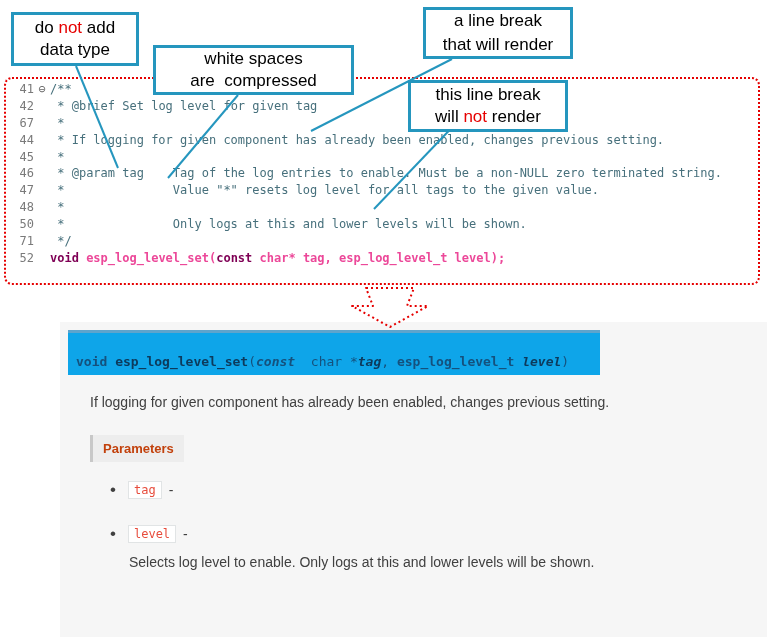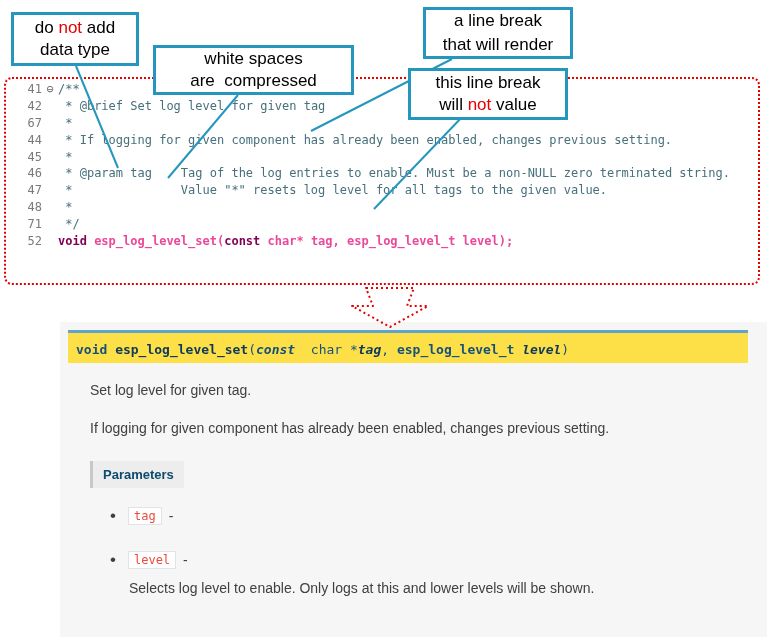--- a/index.html
+++ b/index.html
@@ -6,58 +6,58 @@
   .stage{position:relative;width:767px;height:637px;background:#fff;overflow:hidden;font-family:"Liberation Sans",sans-serif;}
 
   
   .callout{position:absolute;box-sizing:border-box;background:#fff;border:3px solid #2596be;
     display:flex;flex-direction:column;align-items:center;justify-content:center;
     font-size:17px;color:#000;z-index:6;text-align:center;line-height:1.3;}
   .callout-line{white-space:pre;}
   #callout-0{left:11px;top:12px;width:128px;height:54px;}
   #callout-1{left:153px;top:45px;width:201px;height:50px;}
   #callout-2{left:423px;top:7px;width:150px;height:52px;justify-content:space-between;}
-  #callout-3{left:408px;top:68px;width:160px;height:52px;}
+  #callout-3{left:408px;top:80px;width:160px;height:52px;}
   .seg-red{color:#e60000;}
   .seg-plain{}
 
   
   .code-frame{position:absolute;left:4px;top:77px;width:756px;height:208px;box-sizing:border-box;
     border:2px dotted #e60000;border-radius:8px;background:#fff;z-index:1;}
-  .code-editor{position:absolute;left:18px;top:81px;z-index:2;
+  .code-editor{position:absolute;left:10px;top:81px;z-index:2;
     font-family:"DejaVu Sans Mono",monospace;font-size:12px;}
   .code-line{display:flex;height:16.9px;line-height:16.9px;}
   .ln{width:24px;text-align:right;color:#7a7a7a;flex:none;}
   .fold{width:16px;text-align:center;color:#666;flex:none;}
   .code-text{white-space:pre;}
   .seg-cm{color:#47707c;}
   .seg-tg{color:#47707c;font-weight:normal;}
   .seg-kw{color:#7f0055;font-weight:bold;}
   .seg-plb{color:#ec4899;font-weight:bold;}
 
   
   .overlay{position:absolute;left:0;top:0;z-index:5;pointer-events:none;}
   .teal-arrow{stroke:#2596be;stroke-width:2;}
   .red-dotted{stroke:#e60000;stroke-width:2;fill:none;stroke-dasharray:2 3;stroke-linejoin:round;}
 
   
   .docs-panel{position:absolute;left:60px;top:322px;right:0;bottom:0;background:#f6f6f6;z-index:1;color:#404040;}
-  .signature{margin:8px 0 0 8px;width:680px;box-sizing:border-box;background:#fde047;
-    border-top:3px solid #5ea4cc;padding:9px 8px 6px;white-space:pre;
+  .signature{margin:8px 0 0 8px;width:532px;box-sizing:border-box;background:#0ea5e9;
+    border-top:3px solid #5ea4cc;padding:21px 8px 6px;white-space:pre;
     font-family:"DejaVu Sans Mono",monospace;font-size:13px;color:#15517d;}
   .seg-sig{}
   .seg-sig-name{font-weight:bold;color:#0d3a5c;}
   .seg-sig-kw{font-weight:bold;}
   .seg-sig-kwi{font-weight:bold;font-style:italic;}
   .seg-sig-param{font-weight:bold;font-style:italic;color:#0d3a5c;}
 
   .docs-body{padding:0 12px 0 30px;font-size:14px;}
   .docs-para{margin:17px 0 0 0;line-height:1.5;}
   .parameters-label{display:inline-block;margin-top:22px;background:#ededed;border-left:3px solid #c8c8c8;
-    padding:6px 10px;font-weight:bold;font-size:13px;color:#0c4a6e;}
+    padding:6px 10px;font-weight:bold;font-size:13px;color:#c2410c;}
   .param-list{margin-top:18px;padding-left:20px;}
   .param-item + .param-item{margin-top:24px;}
   .param-head{display:flex;align-items:center;}
   .bullet{font-size:17px;margin-right:12px;color:#404040;}
   .param-chip{font-family:"DejaVu Sans Mono",monospace;font-size:12px;color:#e74c3c;background:#fff;
     border:1px solid #e1e4e5;padding:1px 5px;}
   .param-dash{margin-left:7px;}
   .param-desc{margin:8px 0 0 19px;max-width:597px;line-height:1.55;}
 </style>
 </head>
@@ -72,21 +72,21 @@
   <div class="callout" id="callout-1">
       <div class="callout-line"><span class="seg-plain">white spaces</span></div>
       <div class="callout-line"><span class="seg-plain">are  compressed</span></div>
     </div>
   <div class="callout" id="callout-2">
       <div class="callout-line"><span class="seg-plain">a line break</span></div>
       <div class="callout-line"><span class="seg-plain">that will render</span></div>
     </div>
   <div class="callout" id="callout-3">
       <div class="callout-line"><span class="seg-plain">this line break</span></div>
-      <div class="callout-line"><span class="seg-plain">will </span><span class="seg-red">not</span><span class="seg-plain"> value</span></div>
+      <div class="callout-line"><span class="seg-plain">will </span><span class="seg-red">not</span><span class="seg-plain"> render</span></div>
     </div>
 
   <div class="code-frame"></div>
 
   <div class="code-editor">
       <div class="code-line">
         <span class="ln">41</span>
         <span class="fold">⊖</span>
         <span class="code-text"><span class="seg-cm">/**</span></span>
       </div>
@@ -119,20 +119,25 @@
         <span class="ln">47</span>
         <span class="fold"></span>
         <span class="code-text"><span class="seg-cm"> *               Value "*" resets log level for all tags to the given value.</span></span>
       </div>
       <div class="code-line">
         <span class="ln">48</span>
         <span class="fold"></span>
         <span class="code-text"><span class="seg-cm"> *</span></span>
       </div>
       <div class="code-line">
+        <span class="ln">50</span>
+        <span class="fold"></span>
+        <span class="code-text"><span class="seg-cm"> *               Only logs at this and lower levels will be shown.</span></span>
+      </div>
+      <div class="code-line">
         <span class="ln">71</span>
         <span class="fold"></span>
         <span class="code-text"><span class="seg-cm"> */</span></span>
       </div>
       <div class="code-line">
         <span class="ln">52</span>
         <span class="fold"></span>
         <span class="code-text"><span class="seg-kw">void</span><span class="seg-plb"> esp_log_level_set(</span><span class="seg-kw">const</span><span class="seg-plb"> char* tag, esp_log_level_t level);</span></span>
       </div>
     </div>
@@ -141,21 +146,20 @@
     <line class="teal-arrow" x1="76" y1="66" x2="118" y2="168"></line>
     <line class="teal-arrow" x1="238" y1="95" x2="168" y2="178"></line>
     <line class="teal-arrow" x1="452" y1="59" x2="311" y2="131"></line>
     <line class="teal-arrow" x1="463" y1="116" x2="374" y2="209"></line>
     <path class="red-dotted" d="M366,288 L414,288 L407,306 L428,306 L390,327 L352,306 L373,306 Z"></path>
   </svg>
 
   <div class="docs-panel">
     <div class="signature"><span class="seg-sig-kw">void</span><span class="seg-sig"> </span><span class="seg-sig-name">esp_log_level_set</span><span class="seg-sig">(</span><span class="seg-sig-kwi">const</span><span class="seg-sig">  char *</span><span class="seg-sig-param">tag</span><span class="seg-sig">, </span><span class="seg-sig-kw">esp_log_level_t</span><span class="seg-sig"> </span><span class="seg-sig-param">level</span><span class="seg-sig">)</span></div>
     <div class="docs-body">
-      <p class="docs-para">Set log level for given tag.</p>
       <p class="docs-para">If logging for given component has already been enabled, changes previous setting.</p>
       <div>
         <span class="parameters-label">Parameters</span>
       </div>
       <div class="param-list">
         <div class="param-item">
           <div class="param-head">
             <span class="bullet">•</span>
             <code class="param-chip">tag</code>
             <span class="param-dash">-</span>

